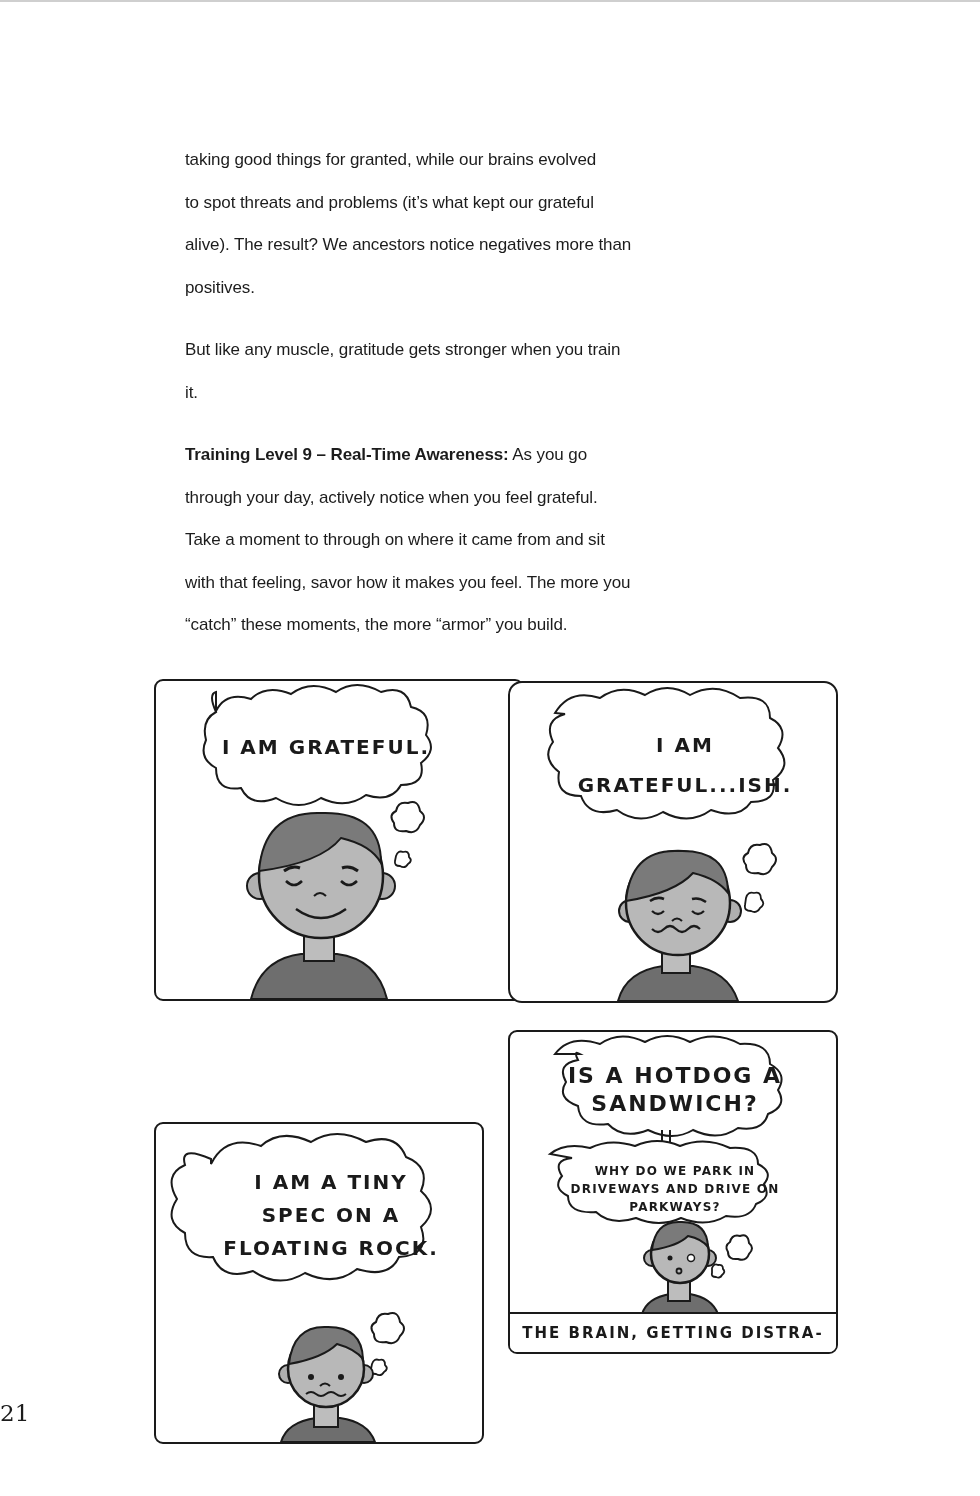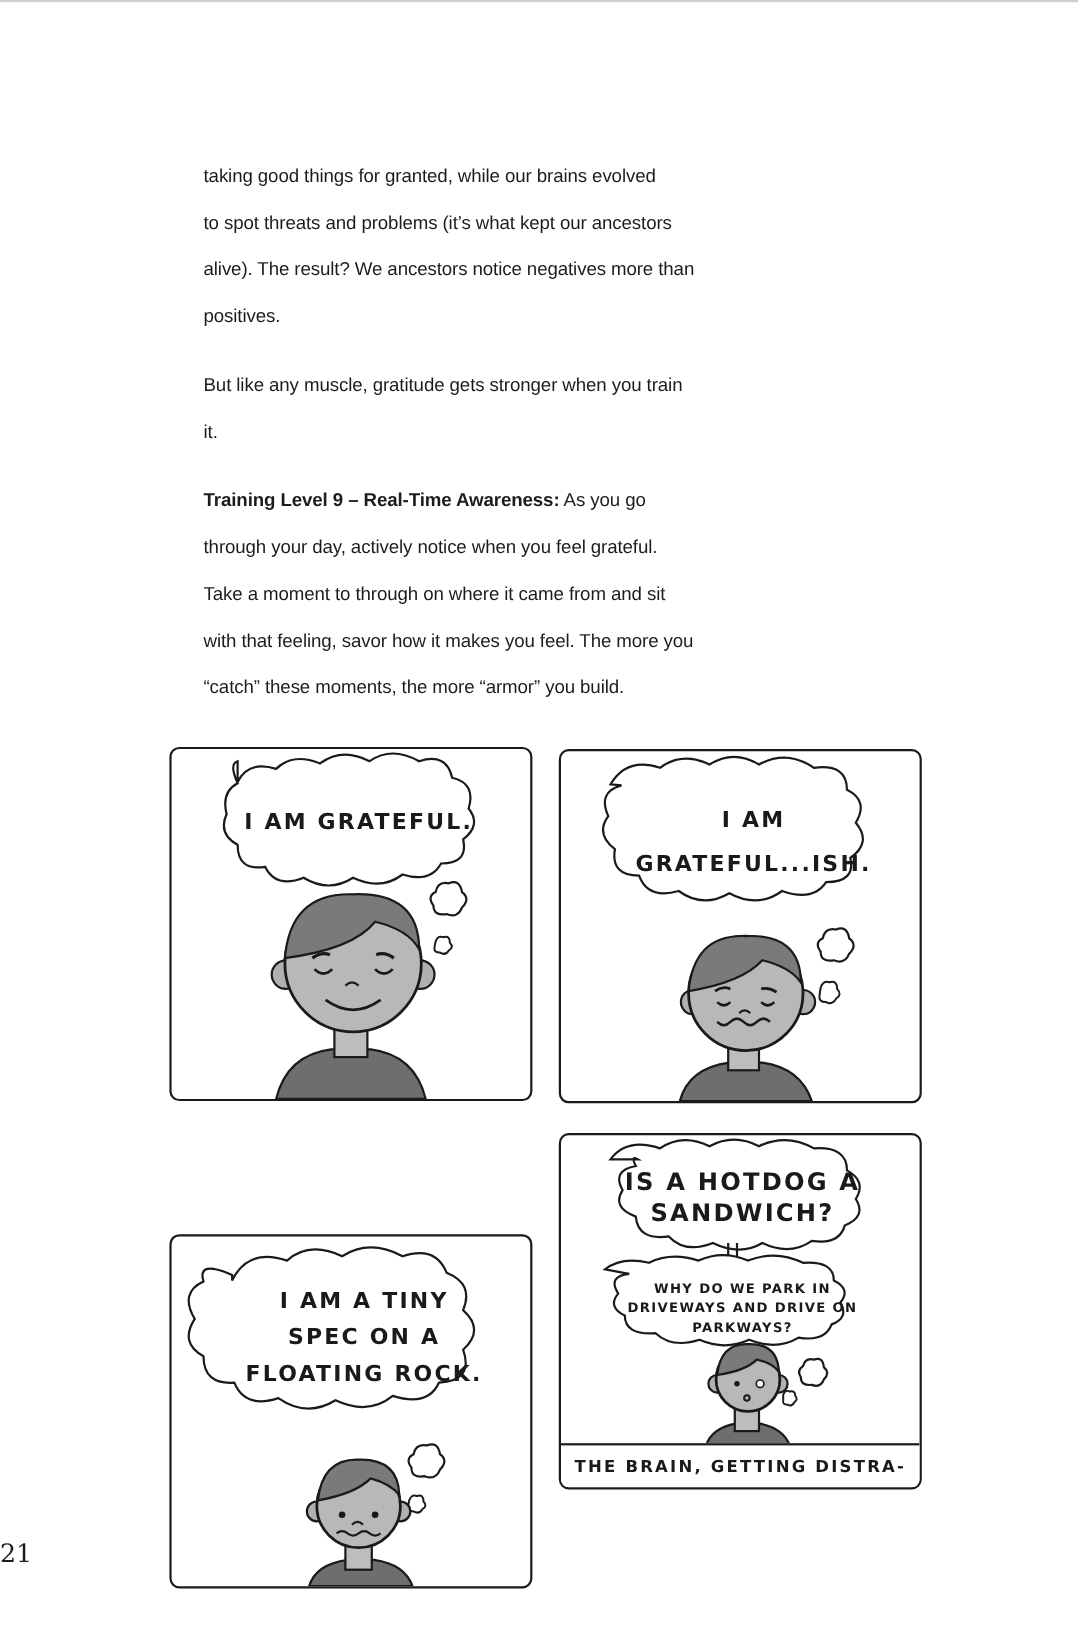--- a/index.html
+++ b/index.html
@@ -11,22 +11,22 @@
   .text-block { position: absolute; left: 153px; width: 690px; font-size: 17px; line-height: 42.5px; letter-spacing: -0.1px; margin-left: 32px; }
   .para1 { top: 139px; }
   .para2 { top: 329px; }
   .para3 { top: 434px; }
   .para p { margin: 0; }
   b { font-weight: bold; }
   .panel {
     position: absolute; width: 326px; height: 318px; border: 2.5px solid #1a1a1a;
     border-radius: 9px; background: #fff; overflow: hidden;
   }
-  .p1 { left: 154px; top: 679px; }
-  .p2 { left: 508px; top: 681px; }
+  .p1 { left: 154px; top: 679px; padding-left: 40px; }
+  .p2 { left: 508px; top: 681px; border-radius: 14px; }
   .p3 { left: 154px; top: 1078px; margin-top: 44px; }
   .p4 { left: 508px; top: 1030px; height: 320px; }
   .panel svg { position: absolute; left: 0; top: 0; }
   .bubble-text {
     position: absolute; text-align: center; font-family: "DejaVu Sans", sans-serif;
     font-weight: bold; color: #1a1a1a; letter-spacing: 2px;
   }
   .caption-strip {
     position: absolute; left: 0; bottom: 0; width: 100%; height: 38px; border-top: 2.5px solid #1a1a1a;
     background: #fff; display: flex; align-items: center; justify-content: center;
@@ -37,21 +37,21 @@
     font-family: "DejaVu Serif", serif; font-size: 23px; color: #1c1c1c;
   }
 </style>
 </head>
 <body>
 
 <div class="topline"></div>
 
 <div class="text-block para para1">
   <p>taking good things for granted, while our brains evolved</p>
-  <p>to spot threats and problems (it’s what kept our ancestors</p>
+  <p>to spot threats and problems (it’s what kept our grateful</p>
   <p>alive). The result? We ancestors notice negatives more than</p>
   <p>positives.</p>
 </div>
 
 <div class="text-block para para2">
   <p>But like any muscle, gratitude gets stronger when you train</p>
   <p>it.</p>
 </div>
 
 <div class="text-block para para3">

